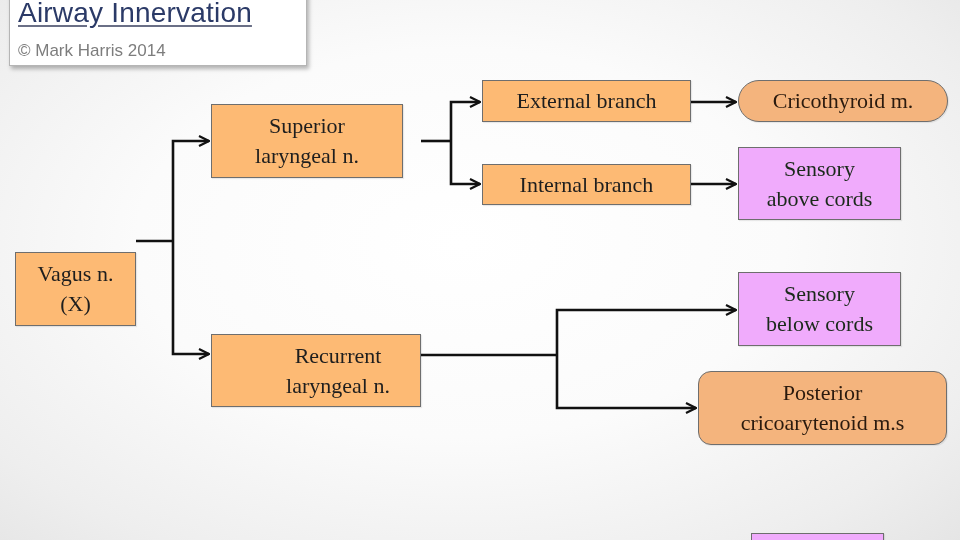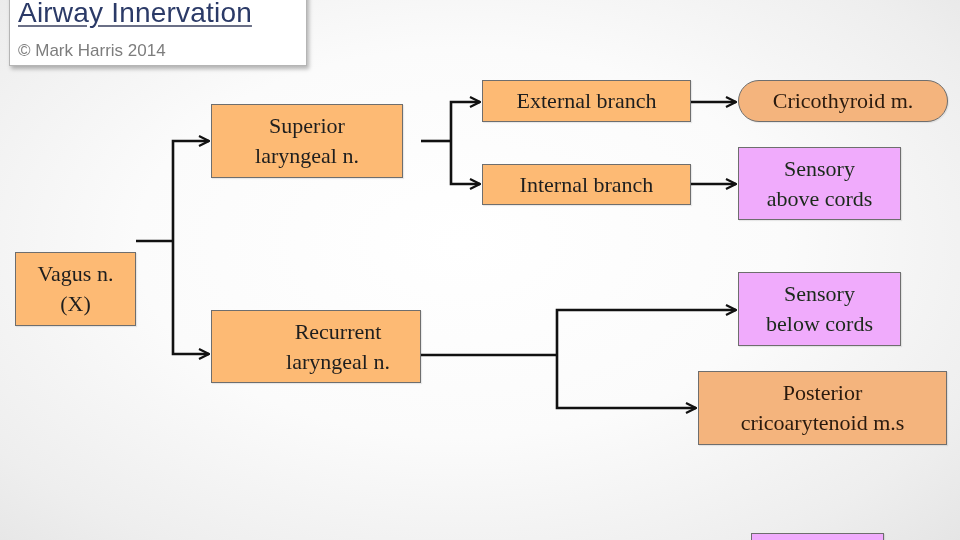--- a/index.html
+++ b/index.html
@@ -71,21 +71,21 @@
 <div class="node nerve" style="left:15px; top:204px; width:121px; height:74px;margin-top:48px;">
   <span>Vagus n.
 (X)</span>
 </div>
 
 <div class="node nerve" style="left:211px; top:104px; width:192px; height:74px;">
   <span>Superior
 laryngeal n.</span>
 </div>
 
-<div class="node nerve" style="left:211px; top:310px; width:210px; height:73px;padding-left:44px;">
+<div class="node nerve" style="left:211px; top:334px; width:210px; height:73px;padding-left:44px;">
   <span>Recurrent
 laryngeal n.</span>
 </div>
 
 <div class="node nerve" style="left:482px; top:80px; width:209px; height:42px;">
   <span>External branch</span>
 </div>
 
 <div class="node nerve" style="left:482px; top:164px; width:209px; height:41px;">
   <span>Internal branch</span>
@@ -98,20 +98,20 @@
 <div class="node sensory" style="left:738px; top:147px; width:163px; height:73px;">
   <span>Sensory
 above cords</span>
 </div>
 
 <div class="node sensory" style="left:738px; top:272px; width:163px; height:74px;">
   <span>Sensory
 below cords</span>
 </div>
 
-<div class="node muscle" style="left:698px; top:371px; width:249px; height:74px;">
+<div class="node muscle" style="left:698px; top:371px; width:249px; height:74px;border-radius:13px;">
   <span>Posterior
 cricoarytenoid m.s</span>
 </div>
 
 <div class="node sensory" style="left:751px; top:533px; width:133px; height:40px;">
   <span></span>
 </div>
 
 </body></html>

